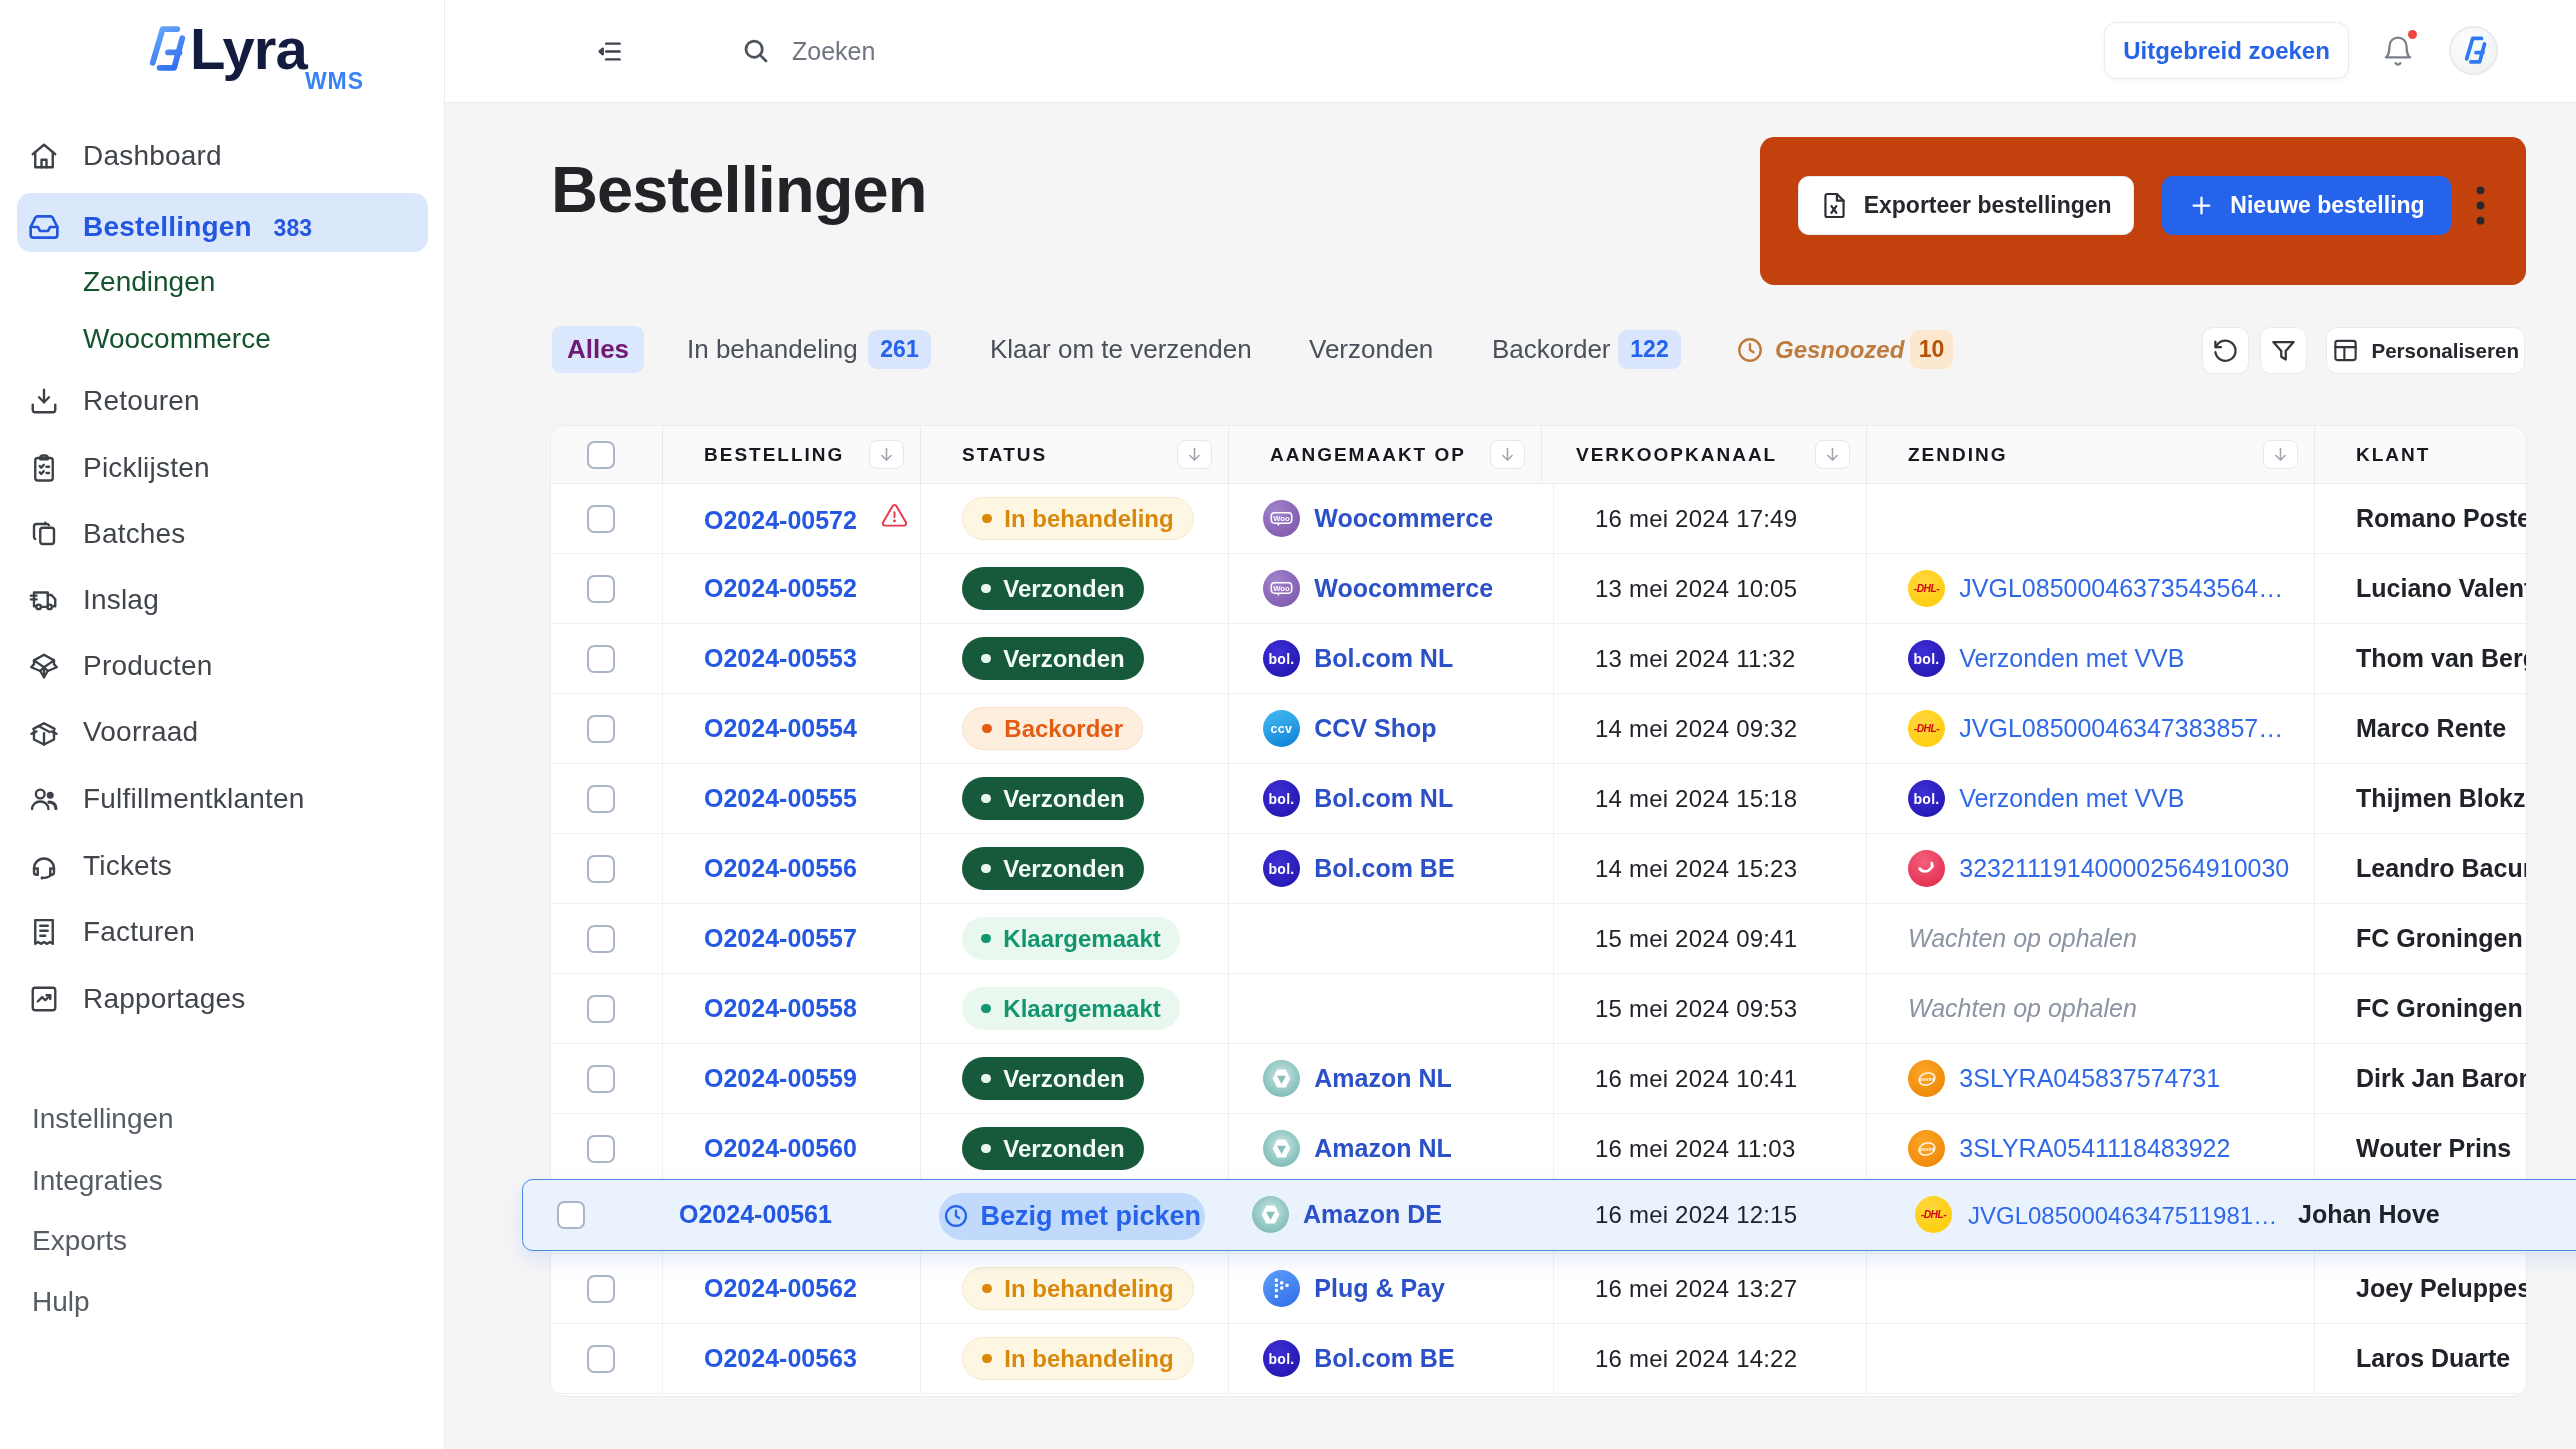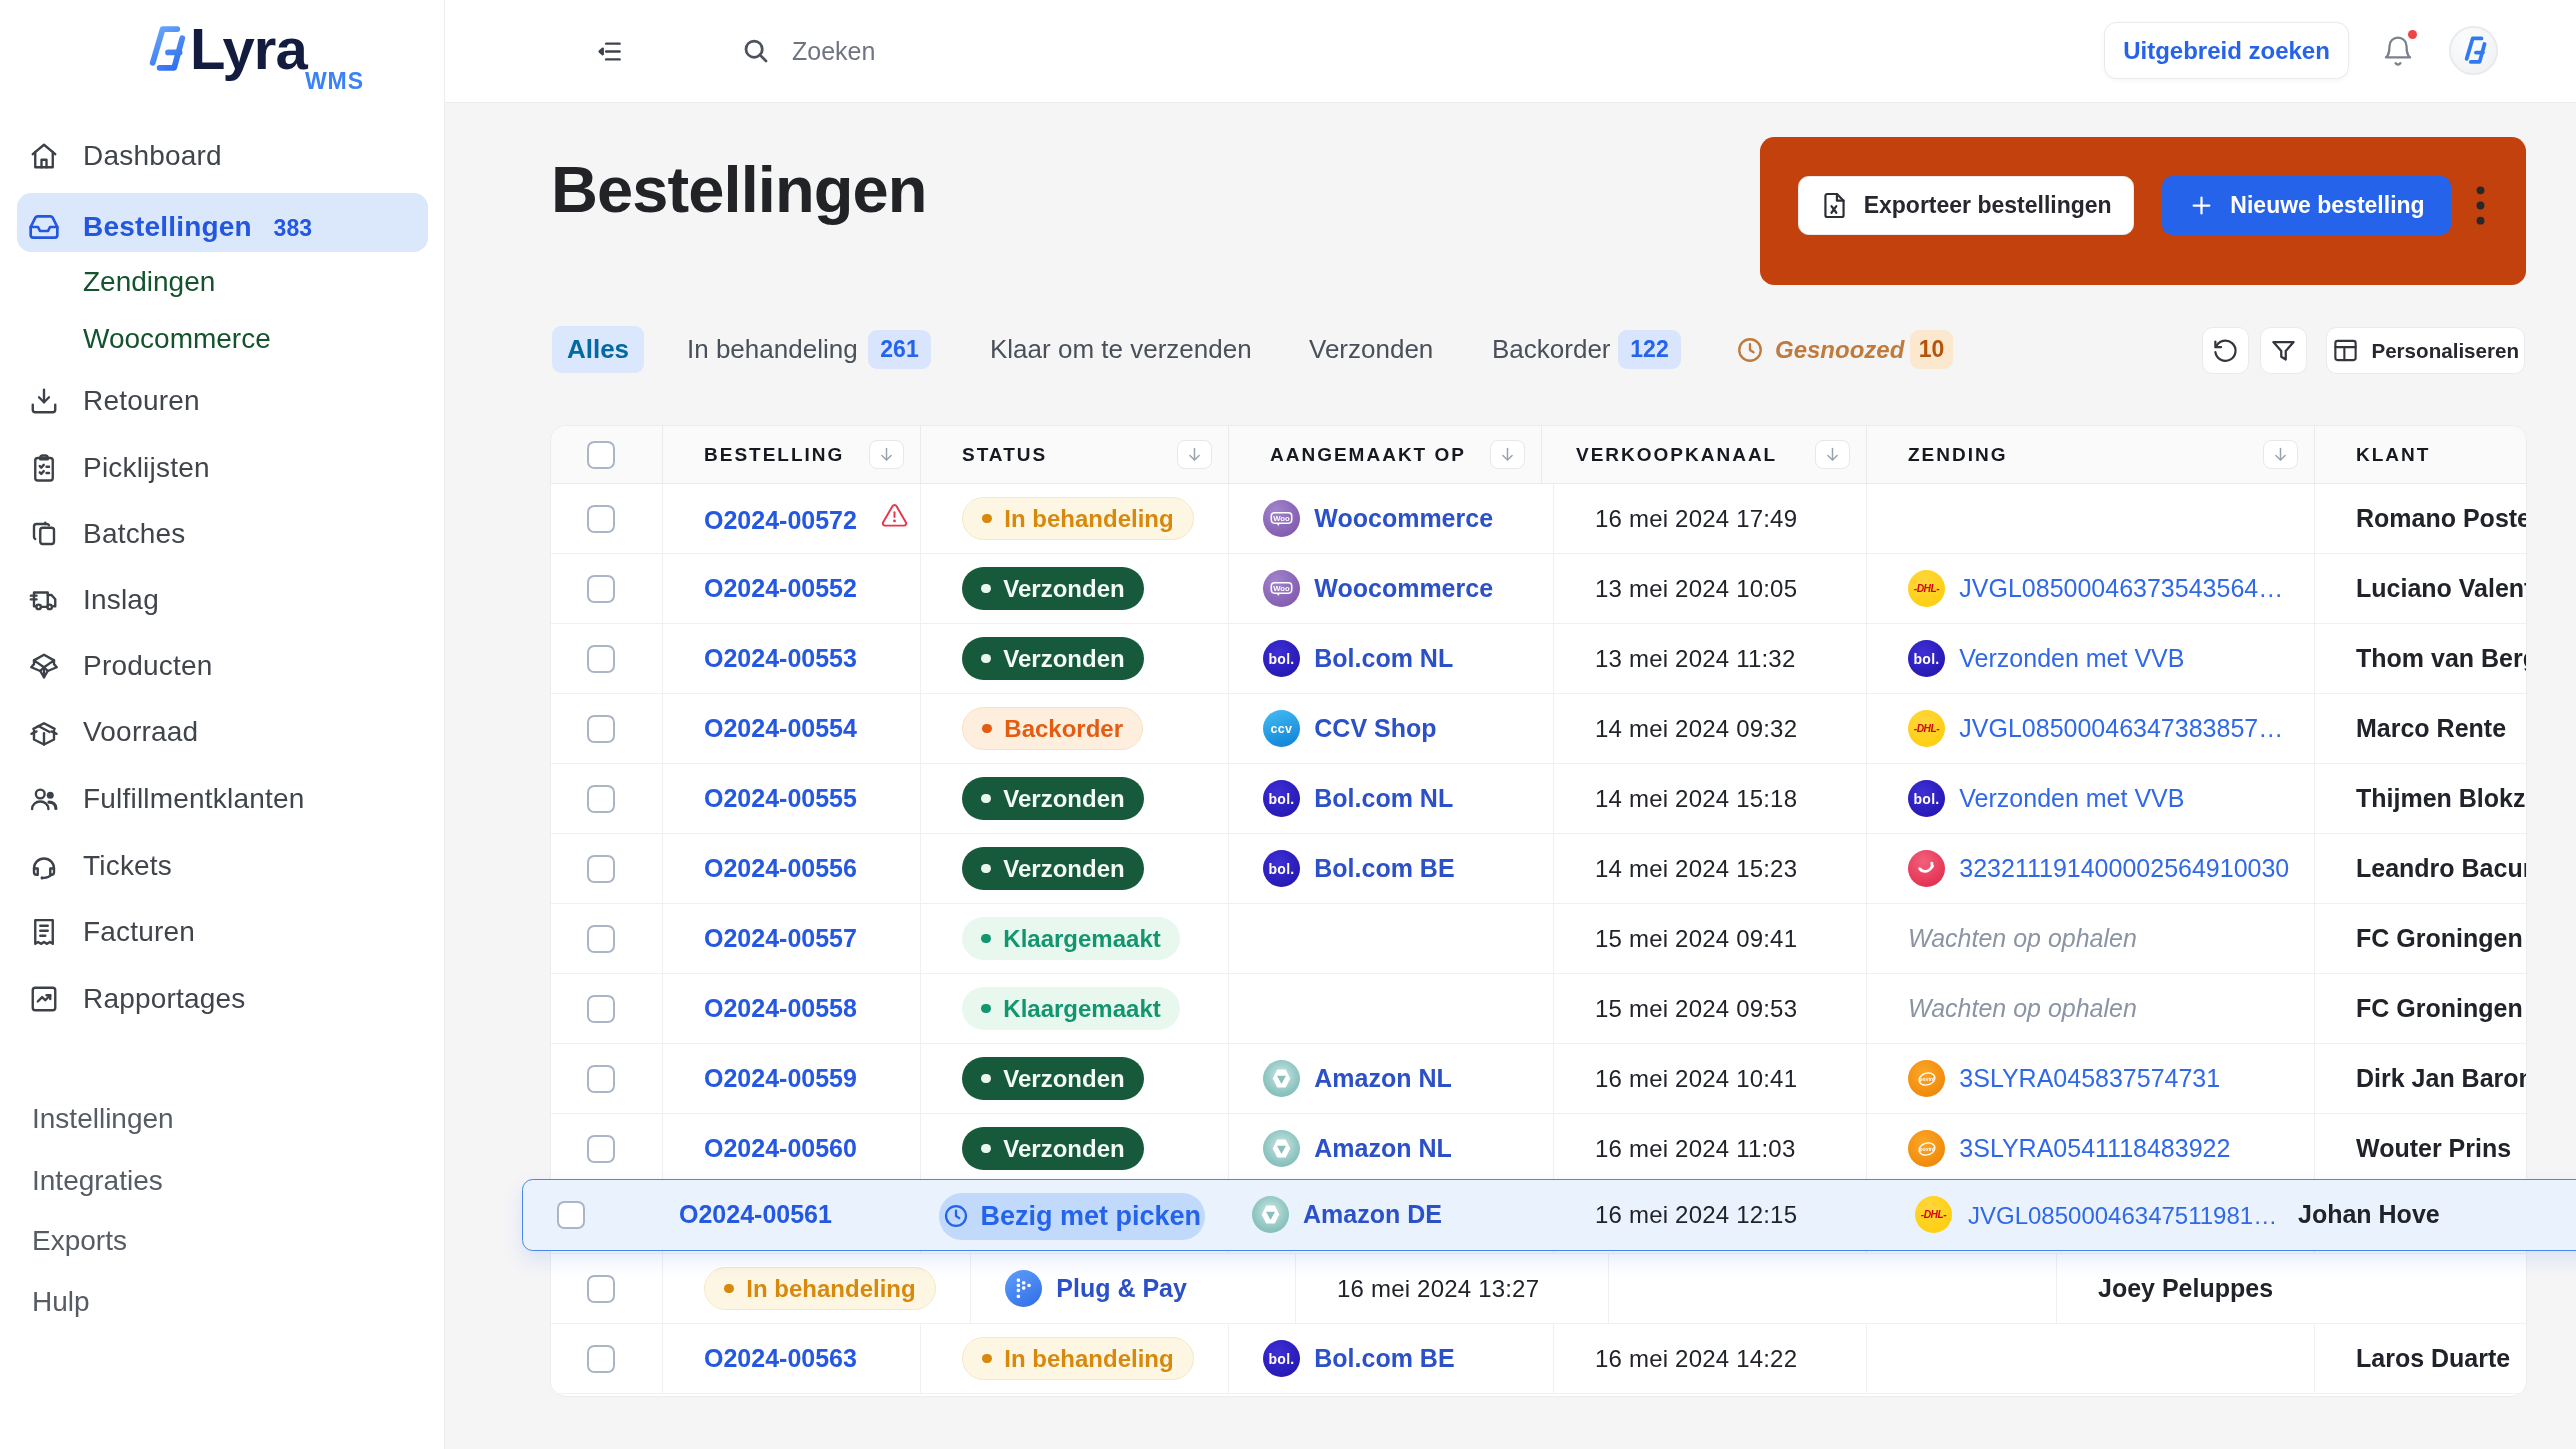--- a/index.html
+++ b/index.html
@@ -290,21 +290,21 @@
           </svg>
         Nieuwe bestelling
       </div>
       <svg width="9" height="41" viewBox="0 0 10 46" style="position:absolute; left:716px; top:48px;">
           <circle cx="5" cy="6" r="4.4" fill="#26282e"></circle>
           <circle cx="5" cy="23" r="4.4" fill="#26282e"></circle>
           <circle cx="5" cy="40" r="4.4" fill="#26282e"></circle>
         </svg>
     </div>
 
-    <div class="abs" style="left:552px; top:326px; width:92px; height:47px; border-radius:9px; background:#dbe7fc; color:#0369a1; font-weight:700; font-size:26px; display:flex; align-items:center; justify-content:center;">Alles</div>
+    <div class="abs" style="left:552px; top:326px; width:92px; height:47px; border-radius:9px; background:#dbe7fc; color:#701a75; font-weight:700; font-size:26px; display:flex; align-items:center; justify-content:center;">Alles</div>
     <span class="tabtxt" style="left:687px;">In behandeling</span>
     <div class="tabbadge" style="left:868px; width:63px;">261</div>
     <span class="tabtxt" style="left:990px;">Klaar om te verzenden</span>
     <span class="tabtxt" style="left:1309px;">Verzonden</span>
     <span class="tabtxt" style="left:1492px;">Backorder</span>
     <div class="tabbadge" style="left:1618px; width:63px;">122</div>
     <svg class="abs" style="left:1736px; top:336px;" width="28" height="28" viewBox="0 0 24 24" fill="none" stroke="#c07a3c" stroke-width="2" stroke-linecap="round" stroke-linejoin="round">
         <circle cx="12" cy="12" r="9.2"></circle>
         <path d="M12 7v5l3 2"></path>
       </svg>
@@ -687,20 +687,23 @@
           <div class="cell c3"></div>
           <div class="cell c4"></div>
           <div class="cell c5"></div>
           <div class="cell c6"></div>
           <div class="cell c7"></div>
         </div>
         <div class="trow">
           <div class="cell c1">
             <div class="cbx"></div>
           </div>
+          <div class="cell c2">
+            <span class="olink">O2024-00562</span>
+          </div>
           <div class="cell c3">
             <span class="pill p-amber"><span class="dot"></span>In behandeling</span>
           </div>
           <div class="cell c4">
             <span class="chip" style="background:linear-gradient(150deg,#60a0f8,#2f6ce8);">
               <svg width="23" height="23" viewBox="0 0 22 22" fill="#fff">
                 <rect x="4.5" y="1.5" width="3.2" height="3.2" rx="1.1"></rect>
                 <rect x="4.5" y="6.4" width="3.2" height="3.2" rx="1.1"></rect>
                 <rect x="4.5" y="11.3" width="3.2" height="3.2" rx="1.1"></rect>
                 <rect x="4.5" y="17" width="3.2" height="3.2" rx="1.1"></rect>

